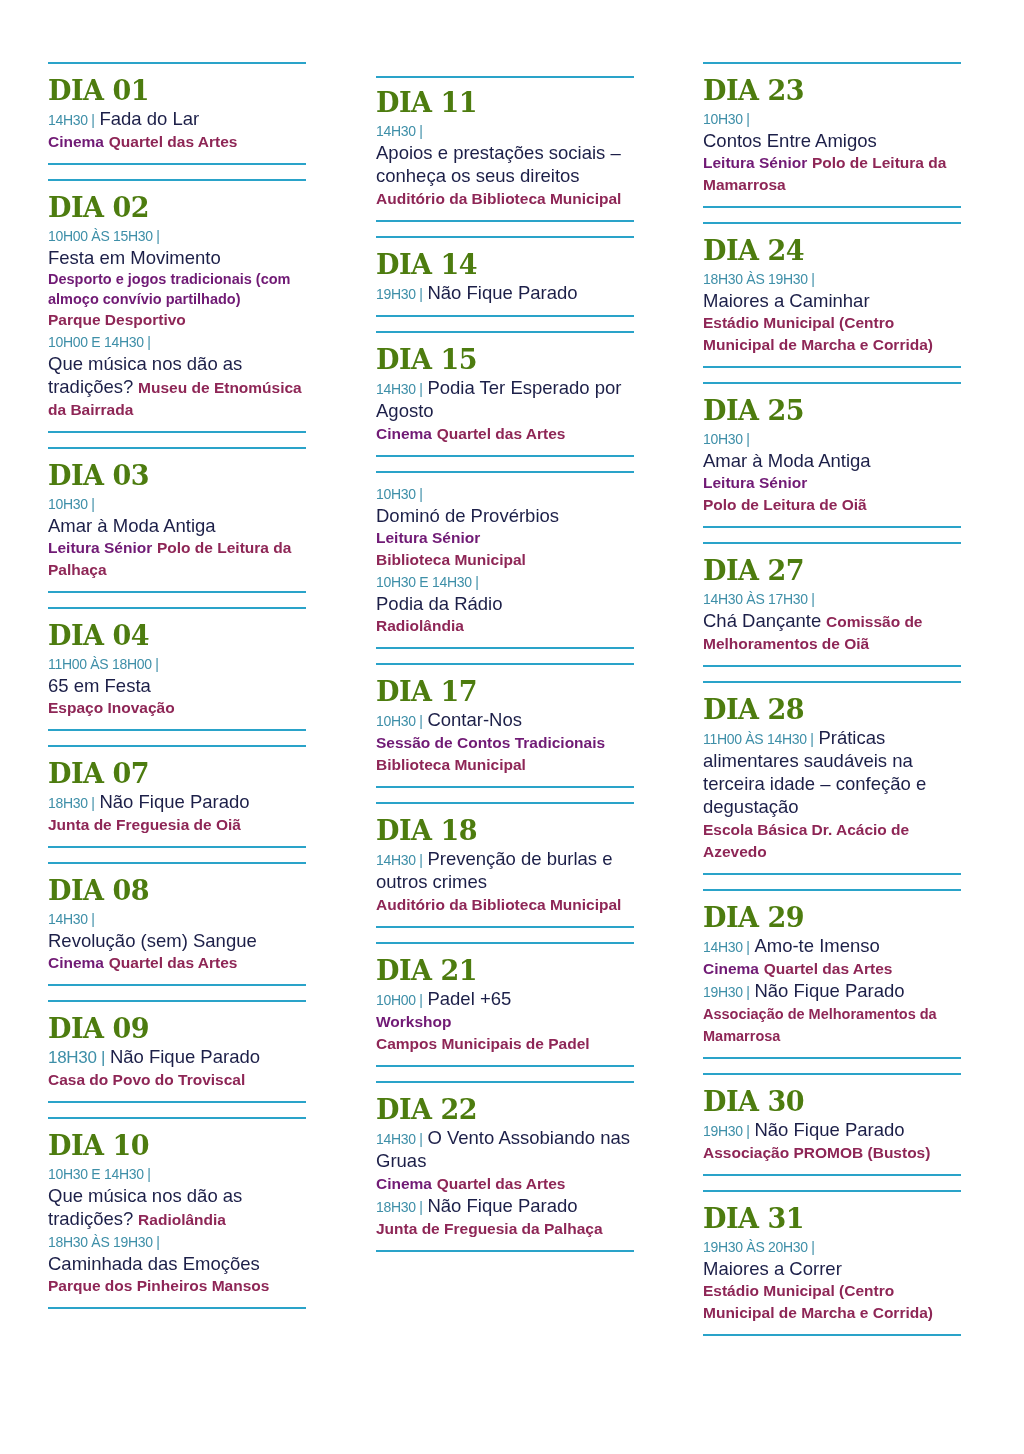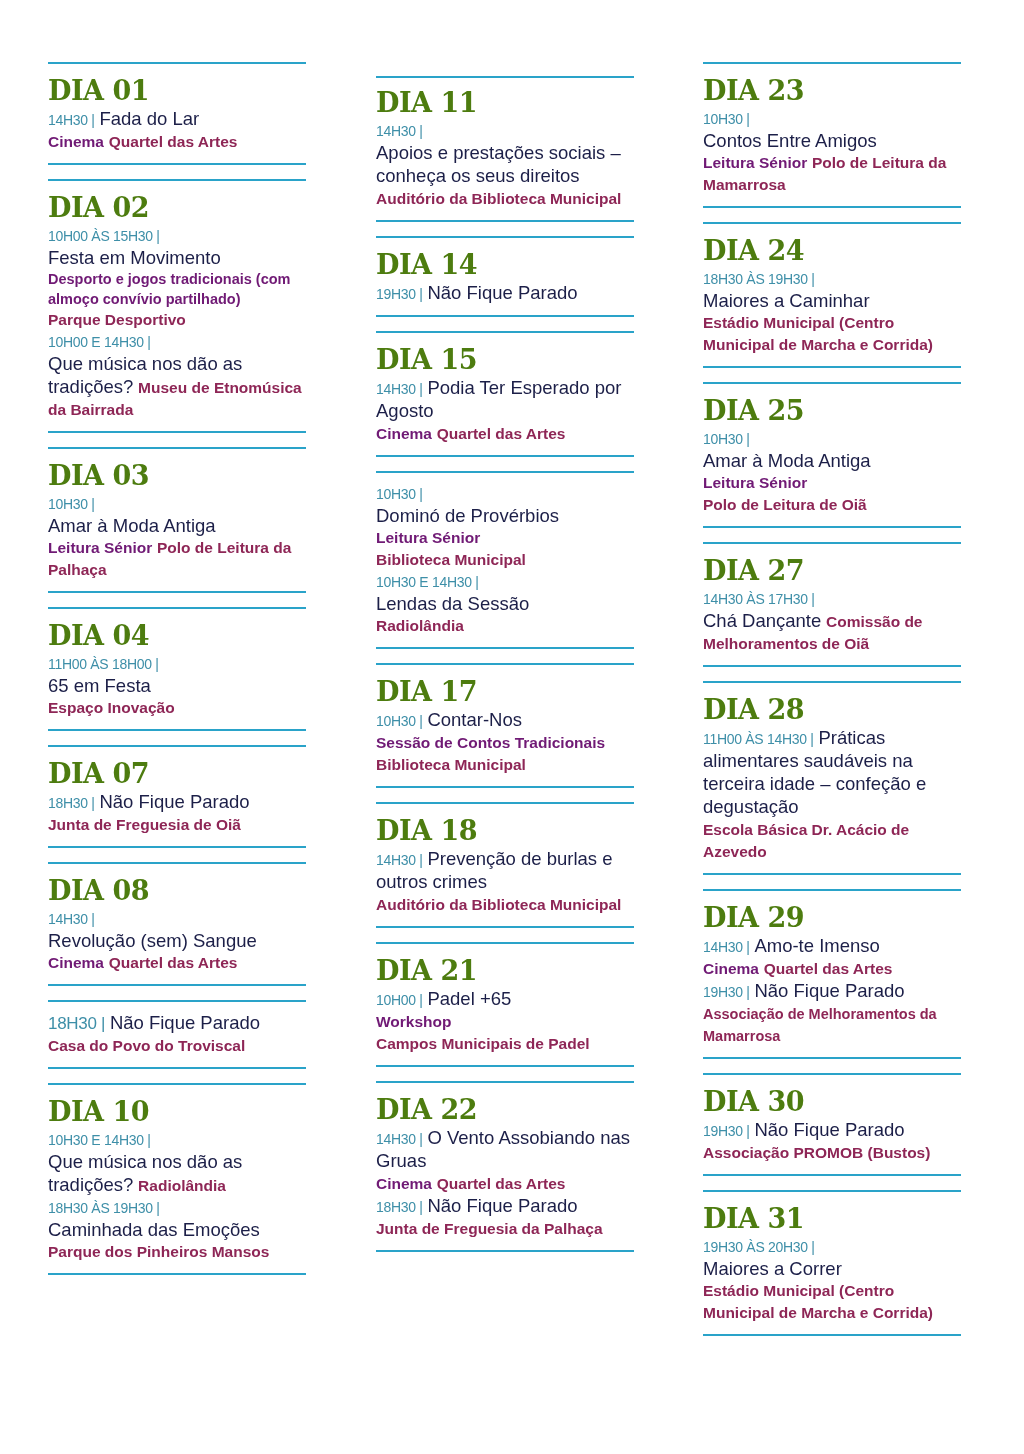--- a/index.html
+++ b/index.html
@@ -73,20 +73,21 @@
   <div class="day" style="margin-bottom:14px">
     <div class="day-title">DIA 08</div>
     <div class="ev">
       <span class="time line">14H30 |</span>
       <span class="title line">Revolução (sem) Sangue</span>
       <span class="desc">Cinema</span>
       <span class="place">Quartel das Artes</span>
     </div>
   </div>
   <div class="day" style="margin-bottom:14px">
+    <div class="day-title">DIA 09</div>
     <div class="ev">
       <span class="time" style="font-size:17px">18H30 |</span>
       <span class="title">Não Fique Parado</span><br>
       <span class="place">Casa do Povo do Troviscal</span>
     </div>
   </div>
   <div class="day">
     <div class="day-title">DIA 10</div>
     <div class="ev">
       <span class="time line">10H30 E 14H30 |</span>
@@ -128,21 +129,21 @@
   </div>
   <div class="day" style="margin-bottom:14px">
     <div class="ev">
       <span class="time line">10H30 |</span>
       <span class="title line">Dominó de Provérbios</span>
       <span class="desc line">Leitura Sénior</span>
       <span class="place line">Biblioteca Municipal</span>
     </div>
     <div class="ev">
       <span class="time line">10H30 E 14H30 |</span>
-      <span class="title line">Lendas da Sessão</span>
+      <span class="title line">Podia da Rádio</span>
       <span class="place line">Radiolândia</span>
     </div>
   </div>
   <div class="day" style="margin-bottom:14px">
     <div class="day-title">DIA 17</div>
     <div class="ev">
       <span class="time">10H30 |</span>
       <span class="title">Contar-Nos</span><br>
       <span class="desc line">Sessão de Contos Tradicionais</span>
       <span class="place line">Biblioteca Municipal</span>

